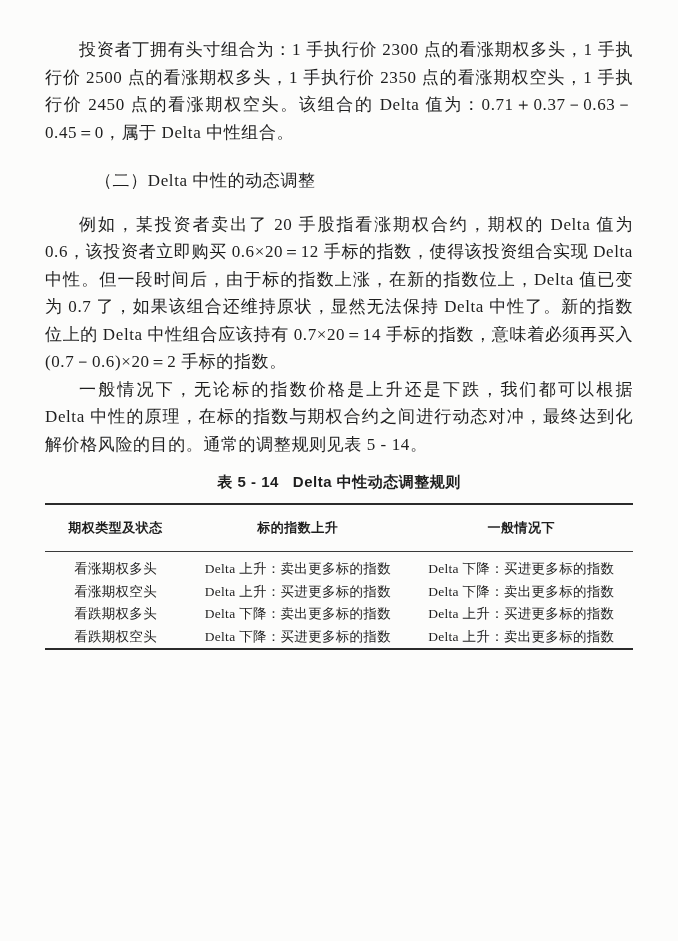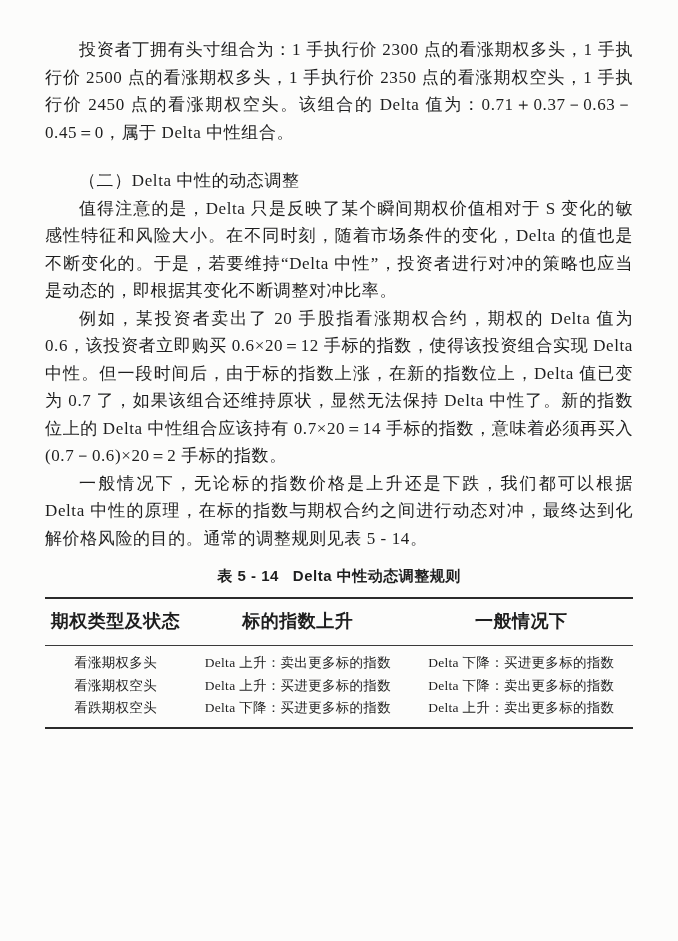--- a/index.html
+++ b/index.html
@@ -24,21 +24,21 @@
     font-size: 17px;
     line-height: 27.5px;
     letter-spacing: 0.6px;
     text-align: justify;
   }
   p.para {
     margin: 0;
     text-indent: 2em;
   }
   .section-heading {
-    margin: 0;
+    margin: 16px;
     margin-top: 21px;
     text-indent: 2em;
     font-size: 17px;
     line-height: 27.5px;
     font-weight: normal;
   }
   .table-block {
     margin-top: 10px;
     margin-bottom: 16px;
   }
@@ -55,56 +55,54 @@
   }
   table.rule-table {
     width: 100%;
     border-collapse: collapse;
     border-top: 2.5px solid #2b2b2b;
     border-bottom: 2.5px solid #2b2b2b;
   }
   table.rule-table thead th {
     font-family: "Liberation Sans", "DejaVu Sans", sans-serif;
     font-weight: bold;
-    font-size: 18px;
+    font-size: 13px;
     padding: 9px 0 10px 0;
     border-bottom: 1.2px solid #3a3a3a;
     text-align: center;
     letter-spacing: 0.5px;
   }
   table.rule-table tbody td {
     font-size: 13.5px;
     line-height: 22.5px;
     padding: 0;
     text-align: center;
     letter-spacing: 0.3px;
     white-space: nowrap;
     margin-top: 26px;
   }
   table.rule-table tbody tr:first-child td {
     padding-top: 6px;
   }
   table.rule-table tbody tr:last-child td {
-    padding-bottom: 7px;
   }
   .col-type { width: 24%; }
   .col-up   { width: 38%; }
   .col-down { width: 38%; }
 </style>
 </head>
 <body>
 
 <div class="page">
   <div class="body-text">
 
     <p class="para">投资者丁拥有头寸组合为：1 手执行价 2300 点的看涨期权多头，1 手执行价 2500 点的看涨期权多头，1 手执行价 2350 点的看涨期权空头，1 手执行价 2450 点的看涨期权空头。该组合的 Delta 值为：0.71＋0.37－0.63－0.45＝0，属于 Delta 中性组合。</p>
 
     <p class="section-heading">（二）Delta 中性的动态调整</p>
 
-    <p class="para">值得注意的是，Delta 只是反映了某个瞬间期权价值相对于 S 变化的敏感性特征和风险大小。在不同时刻，随着市场条件的变化，Delta 的值也是不断变化的。于是，若要维持“Delta 中性”，投资者进行对冲的策略也应当是动态的，即根据其变化不断调整对冲比率。</p>
     <p class="para">例如，某投资者卖出了 20 手股指看涨期权合约，期权的 Delta 值为 0.6，该投资者立即购买 0.6×20＝12 手标的指数，使得该投资组合实现 Delta 中性。但一段时间后，由于标的指数上涨，在新的指数位上，Delta 值已变为 0.7 了，如果该组合还维持原状，显然无法保持 Delta 中性了。新的指数位上的 Delta 中性组合应该持有 0.7×20＝14 手标的指数，意味着必须再买入(0.7－0.6)×20＝2 手标的指数。</p>
     <p class="para">一般情况下，无论标的指数价格是上升还是下跌，我们都可以根据 Delta 中性的原理，在标的指数与期权合约之间进行动态对冲，最终达到化解价格风险的目的。通常的调整规则见表 5 - 14。</p>
 
     <div class="table-block">
       <div class="table-caption">
         <span class="caption-label">表 5 - 14</span><span>Delta 中性动态调整规则</span>
       </div>
       <table class="rule-table">
         <colgroup>
           <col class="col-type">
@@ -123,20 +121,25 @@
             <td>看涨期权多头</td>
             <td>Delta 上升：卖出更多标的指数</td>
             <td>Delta 下降：买进更多标的指数</td>
           </tr>
           <tr>
             <td>看涨期权空头</td>
             <td>Delta 上升：买进更多标的指数</td>
             <td>Delta 下降：卖出更多标的指数</td>
           </tr>
           <tr>
+            <td>看跌期权多头</td>
+            <td>Delta 下降：卖出更多标的指数</td>
+            <td>Delta 上升：买进更多标的指数</td>
+          </tr>
+          <tr>
             <td>看跌期权空头</td>
             <td>Delta 下降：买进更多标的指数</td>
             <td>Delta 上升：卖出更多标的指数</td>
           </tr>
         </tbody>
       </table>
     </div>
 
 
   </div>

